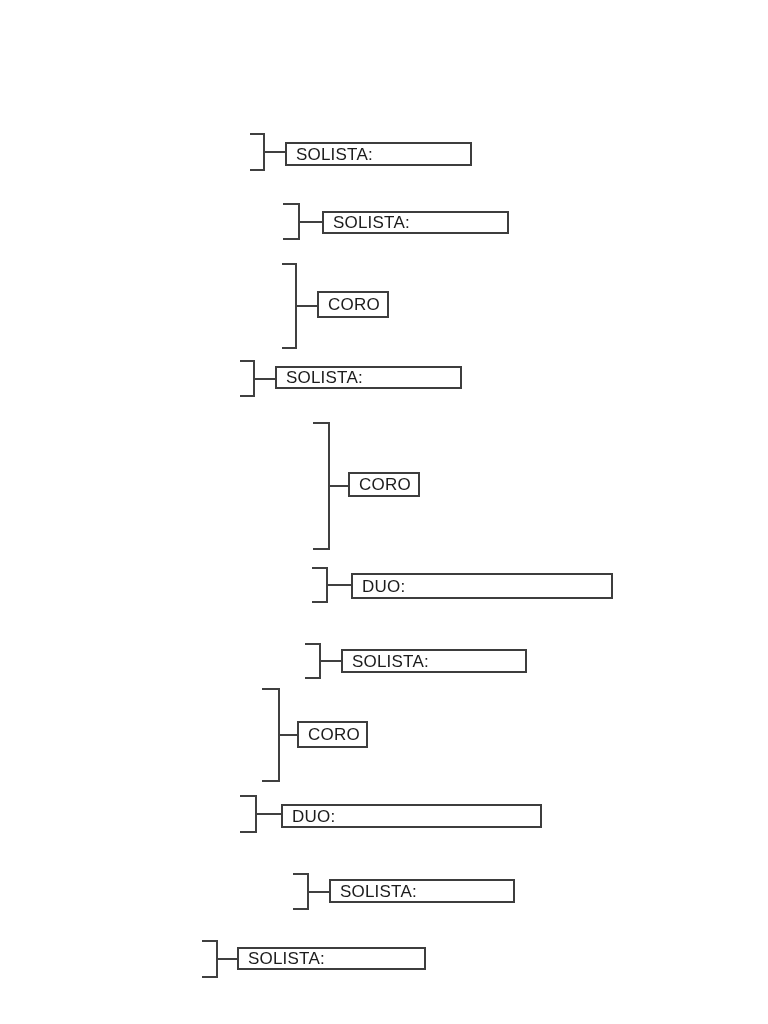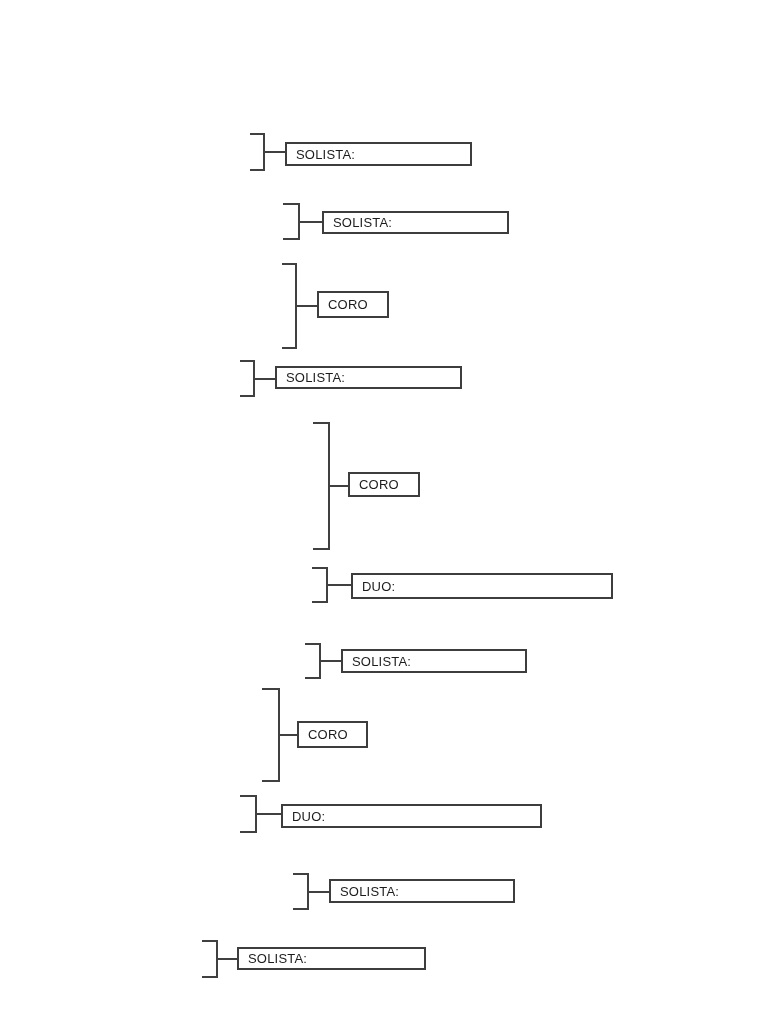--- a/index.html
+++ b/index.html
@@ -37,21 +37,21 @@
   .node-box {
     position: absolute;
     box-sizing: border-box;
     border: 2px solid #3d3d3d;
     background: #ffffff;
     display: flex;
     align-items: center;
     padding-left: 9px;
   }
   .node-label {
-    font-size: 13px;
+    font-size: 17px;
     letter-spacing: 0.2px;
     color: #1c1c1c;
     white-space: nowrap;
     line-height: 1;
   }
 </style>
 </head>
 <body>
 
 <div class="page">

